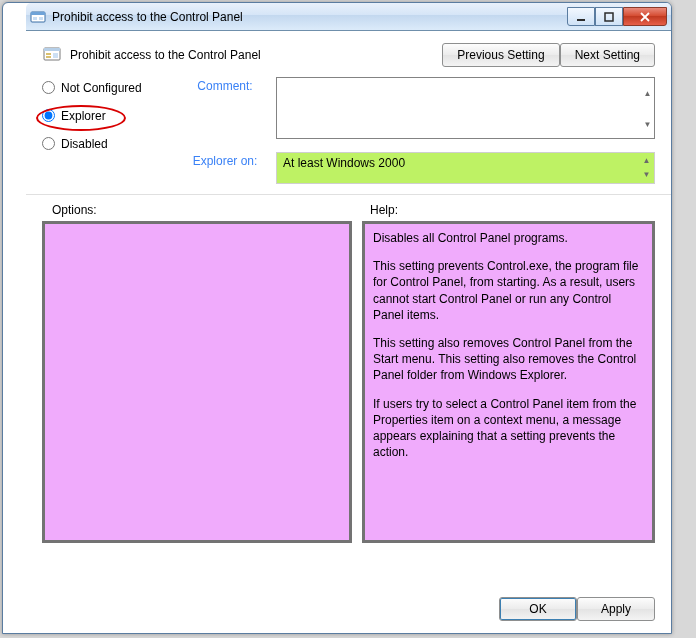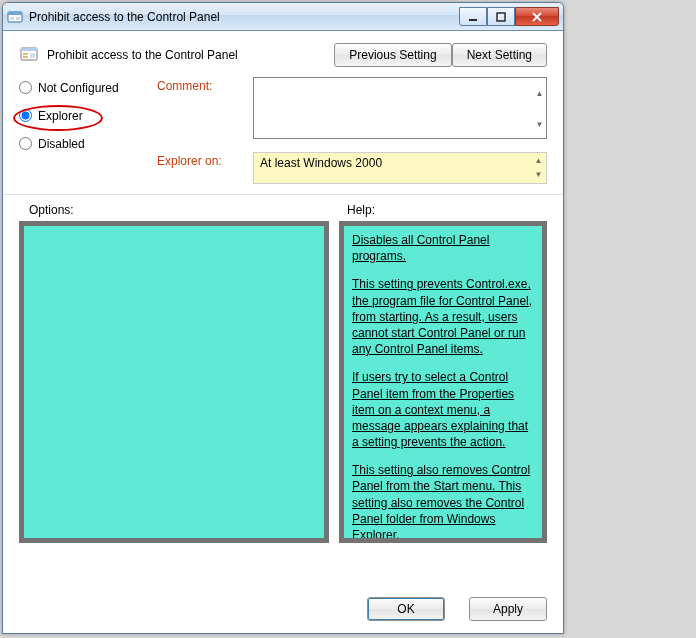--- a/index.html
+++ b/index.html
@@ -6,30 +6,31 @@
   body {
     margin: 0;
     font-family: "Segoe UI", Tahoma, sans-serif;
     font-size: 12px;
     background: #d8d8d8;
     width: 696px;
     height: 638px;
     overflow: hidden;
   }
   .window {
-    width: 562px;
+    width: 670px;
     height: 632px;
     margin: 2px;
     background: #fff;
     border: 1px solid #5a7ca0;
     border-radius: 6px 6px 0 0;
     box-shadow: 0 0 4px rgba(0,0,0,0.3);
     display: flex;
     flex-direction: column;
     position: relative;
+    padding-left: 23px;
   }
   .titlebar {
     height: 28px;
     background: linear-gradient(#e9f1fb, #d5e5f7 45%, #c3d8ef 46%, #dcebfa);
     border-bottom: 1px solid #6f8fab;
     display: flex;
     align-items: center;
     padding: 0 4px;
     border-radius: 5px 5px 0 0;
   }
@@ -116,36 +117,36 @@
   }
 
   .fields {
     flex:1;
     display:grid;
     grid-template-columns: 90px 1fr;
     grid-auto-rows: min-content;
     row-gap: 10px;
     column-gap: 6px;
   }
-  .fields .flabel { font-size:12px; color:#c2410c; padding-top:2px; text-align:left; }
+  .fields .flabel { font-size:12px; color:#3b82f6; padding-top:2px; text-align:center; }
   .comment-wrap { position:relative; }
   .textbox {
     width: 100%;
     border: 1px solid #838383;
     background:#fff;
     font-family:inherit;
     font-size:12px;
     padding: 2px 14px 2px 4px;
     resize: none;
   }
   .ta-comment { height: 62px; }
   .supported-box {
     width:100%;
     border:1px solid #cfcfcf;
-    background:#fef9c3;
+    background:#bef264;
     padding:3px 14px 3px 6px;
     font-size:12px;
     height:32px;
     position:relative;
   }
   .spin {
     position:absolute; right:1px; top:1px; bottom:1px; width:13px;
     display:flex; flex-direction:column;
   }
   .spin div {
@@ -162,33 +163,32 @@
   .columns-labels .left { width: 318px; }
 
   .columns {
     flex:1;
     display:flex;
     gap:10px;
     padding: 0 16px 0 16px;
     min-height: 0;
   }
   .panel {
-    border: 5px solid #737373;
-    background:#5eead4;
+    border: 3px solid #737373;
+    background:#f0abfc;
     overflow:auto;
-    text-decoration:underline;
   }
   .panel.left { width: 310px; height: 322px; }
   .panel.right { flex:1; height:322px; padding:6px 8px; font-size:12px; line-height:1.35; }
   .panel.right p { margin:0 0 12px 0; }
 
   .footer {
     display:flex;
     justify-content:flex-end;
-    gap:24px;
+    gap:0;
     padding: 10px 16px 12px 16px;
   }
   .footer .btn { min-width:78px; }
   .btn.default { box-shadow: 0 0 0 1px #3c7fb1 inset; }
 
 </style>
 </head>
 <body>
 
 <div class="window">
@@ -283,22 +283,22 @@
     <div class="columns-labels">
       <div class="clabel left">Options:</div>
       <div class="clabel">Help:</div>
     </div>
 
     <div class="columns">
       <div class="panel left"></div>
       <div class="panel right">
         <p>Disables all Control Panel programs.</p>
         <p>This setting prevents Control.exe, the program file for Control Panel, from starting. As a result, users cannot start Control Panel or run any Control Panel items.</p>
+        <p>This setting also removes Control Panel from the Start menu. This setting also removes the Control Panel folder from Windows Explorer.</p>
         <p>If users try to select a Control Panel item from the Properties item on a context menu, a message appears explaining that a setting prevents the action.</p>
-        <p>This setting also removes Control Panel from the Start menu. This setting also removes the Control Panel folder from Windows Explorer.</p>
       </div>
     </div>
 
     <div class="footer">
       <button class="btn default">OK</button>
       <button class="btn">Apply</button>
     </div>
 
   </div>
 </div>

